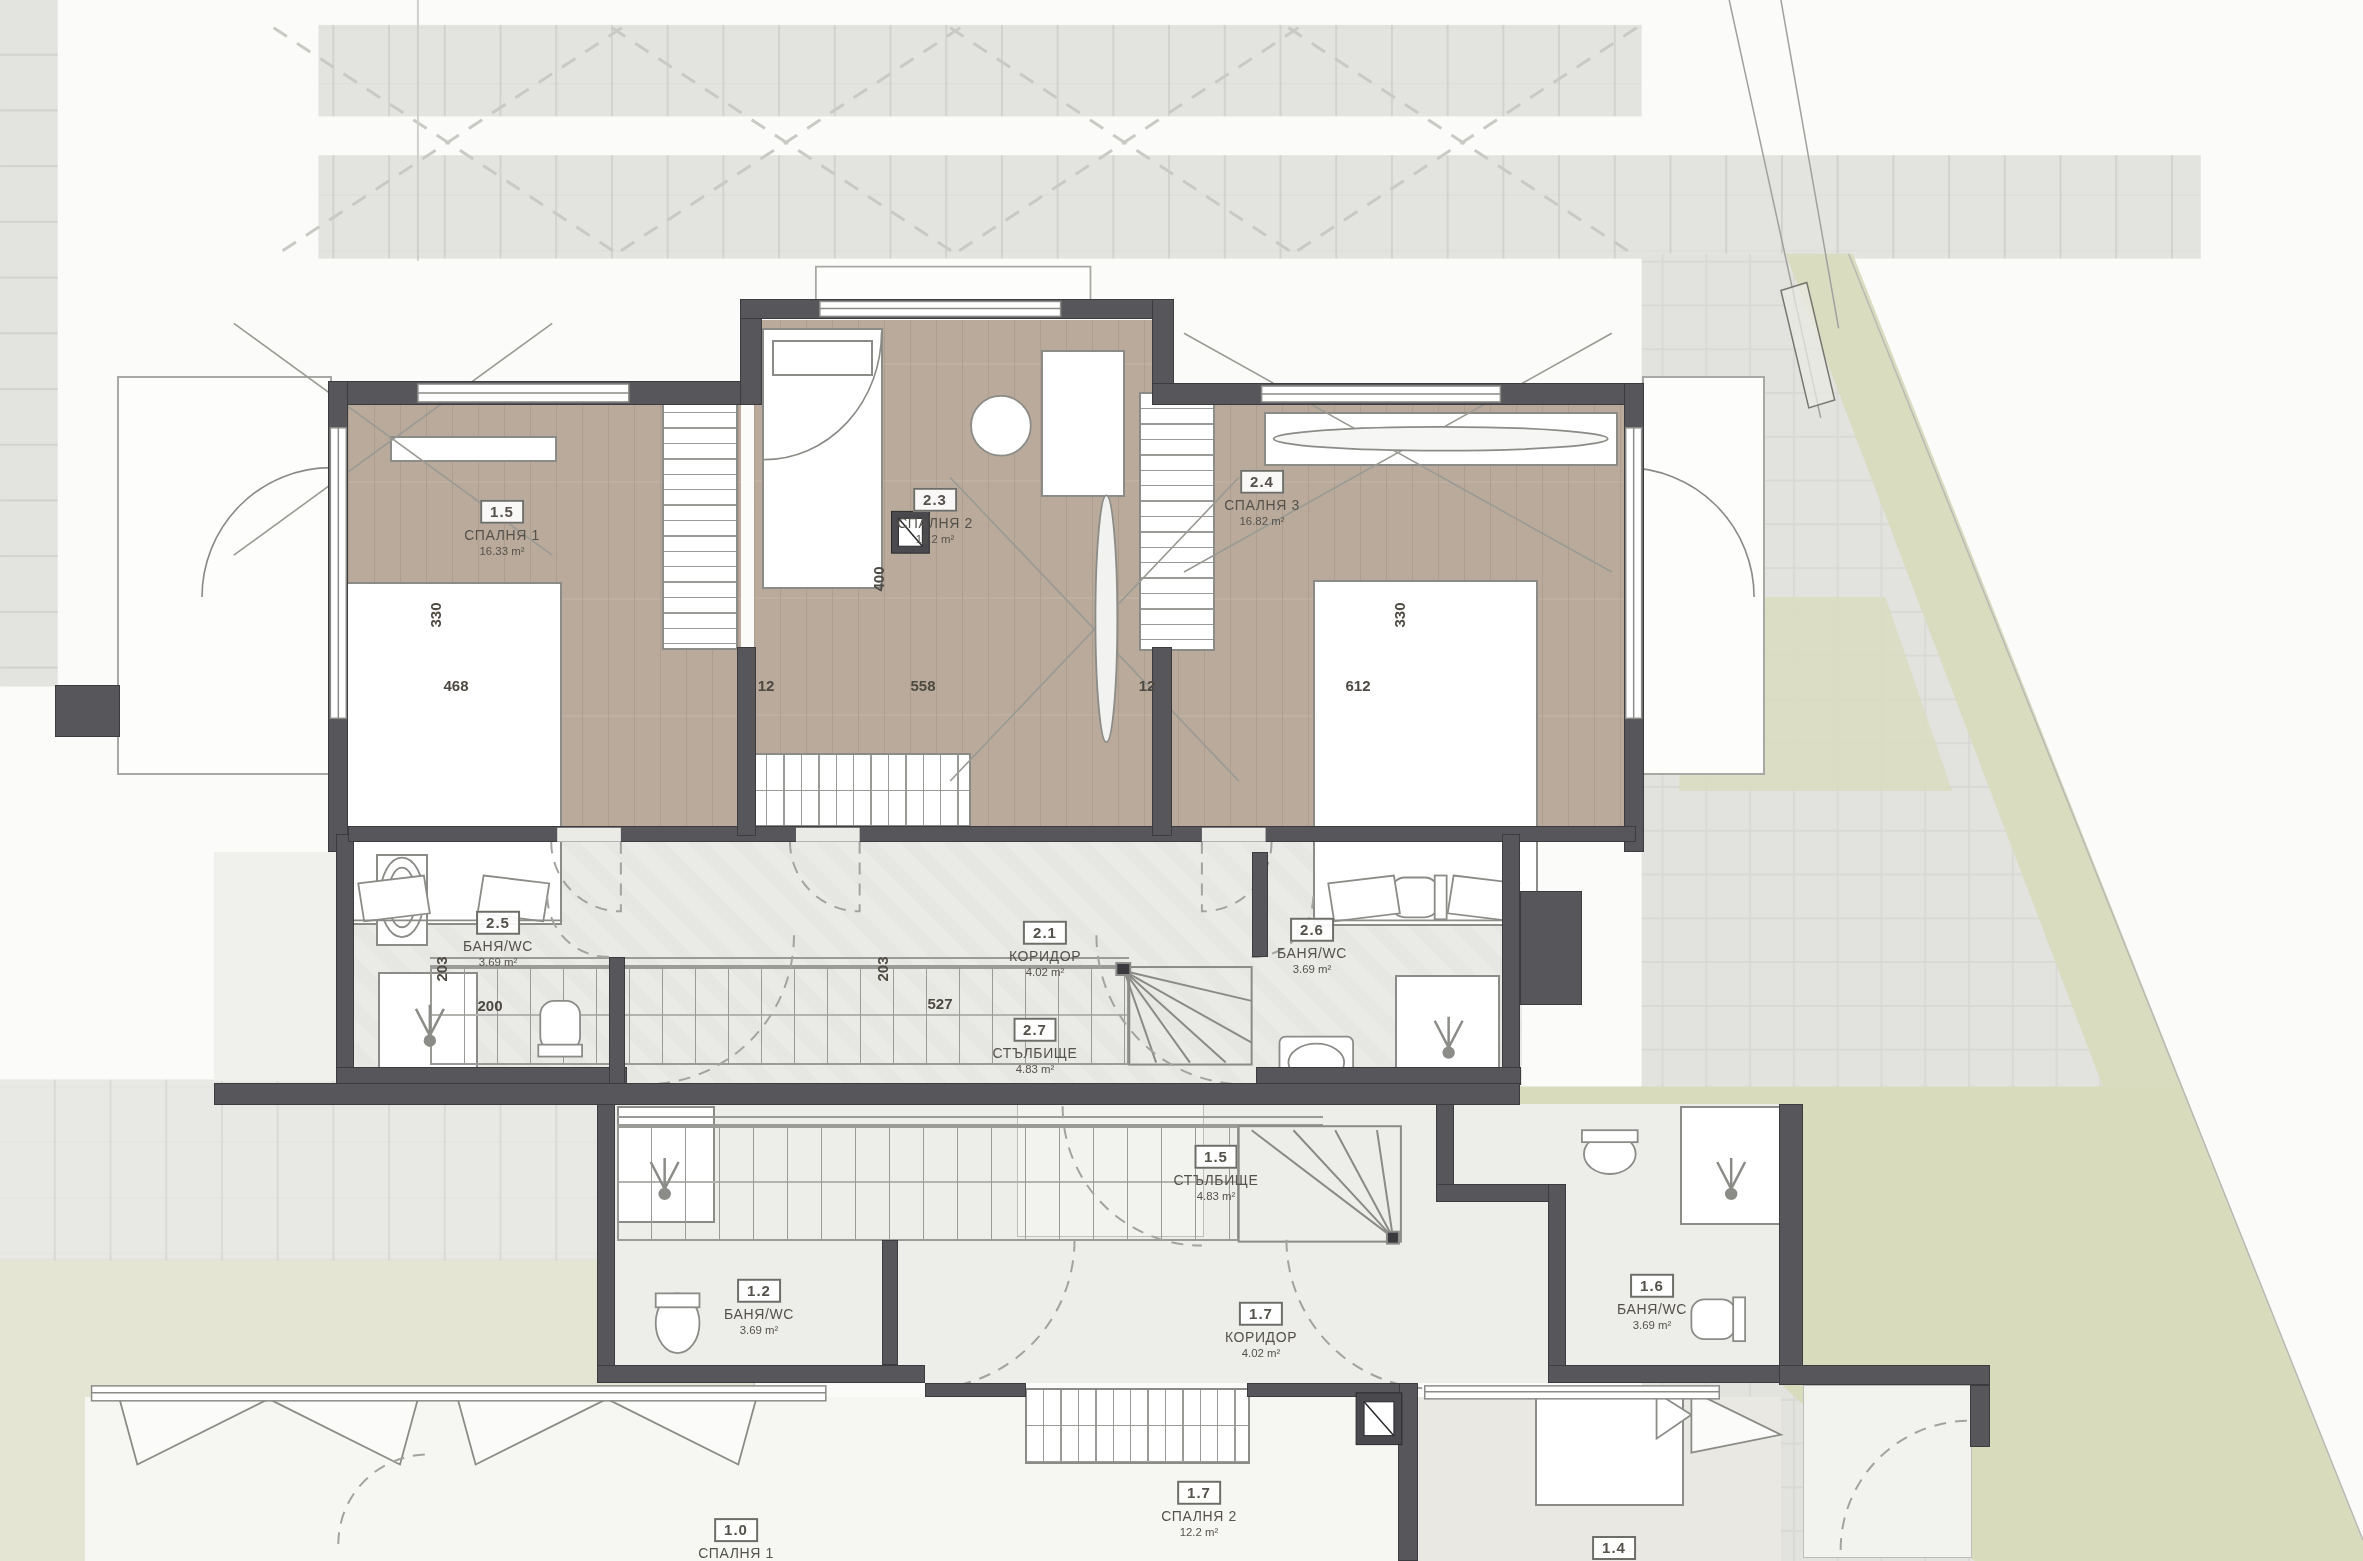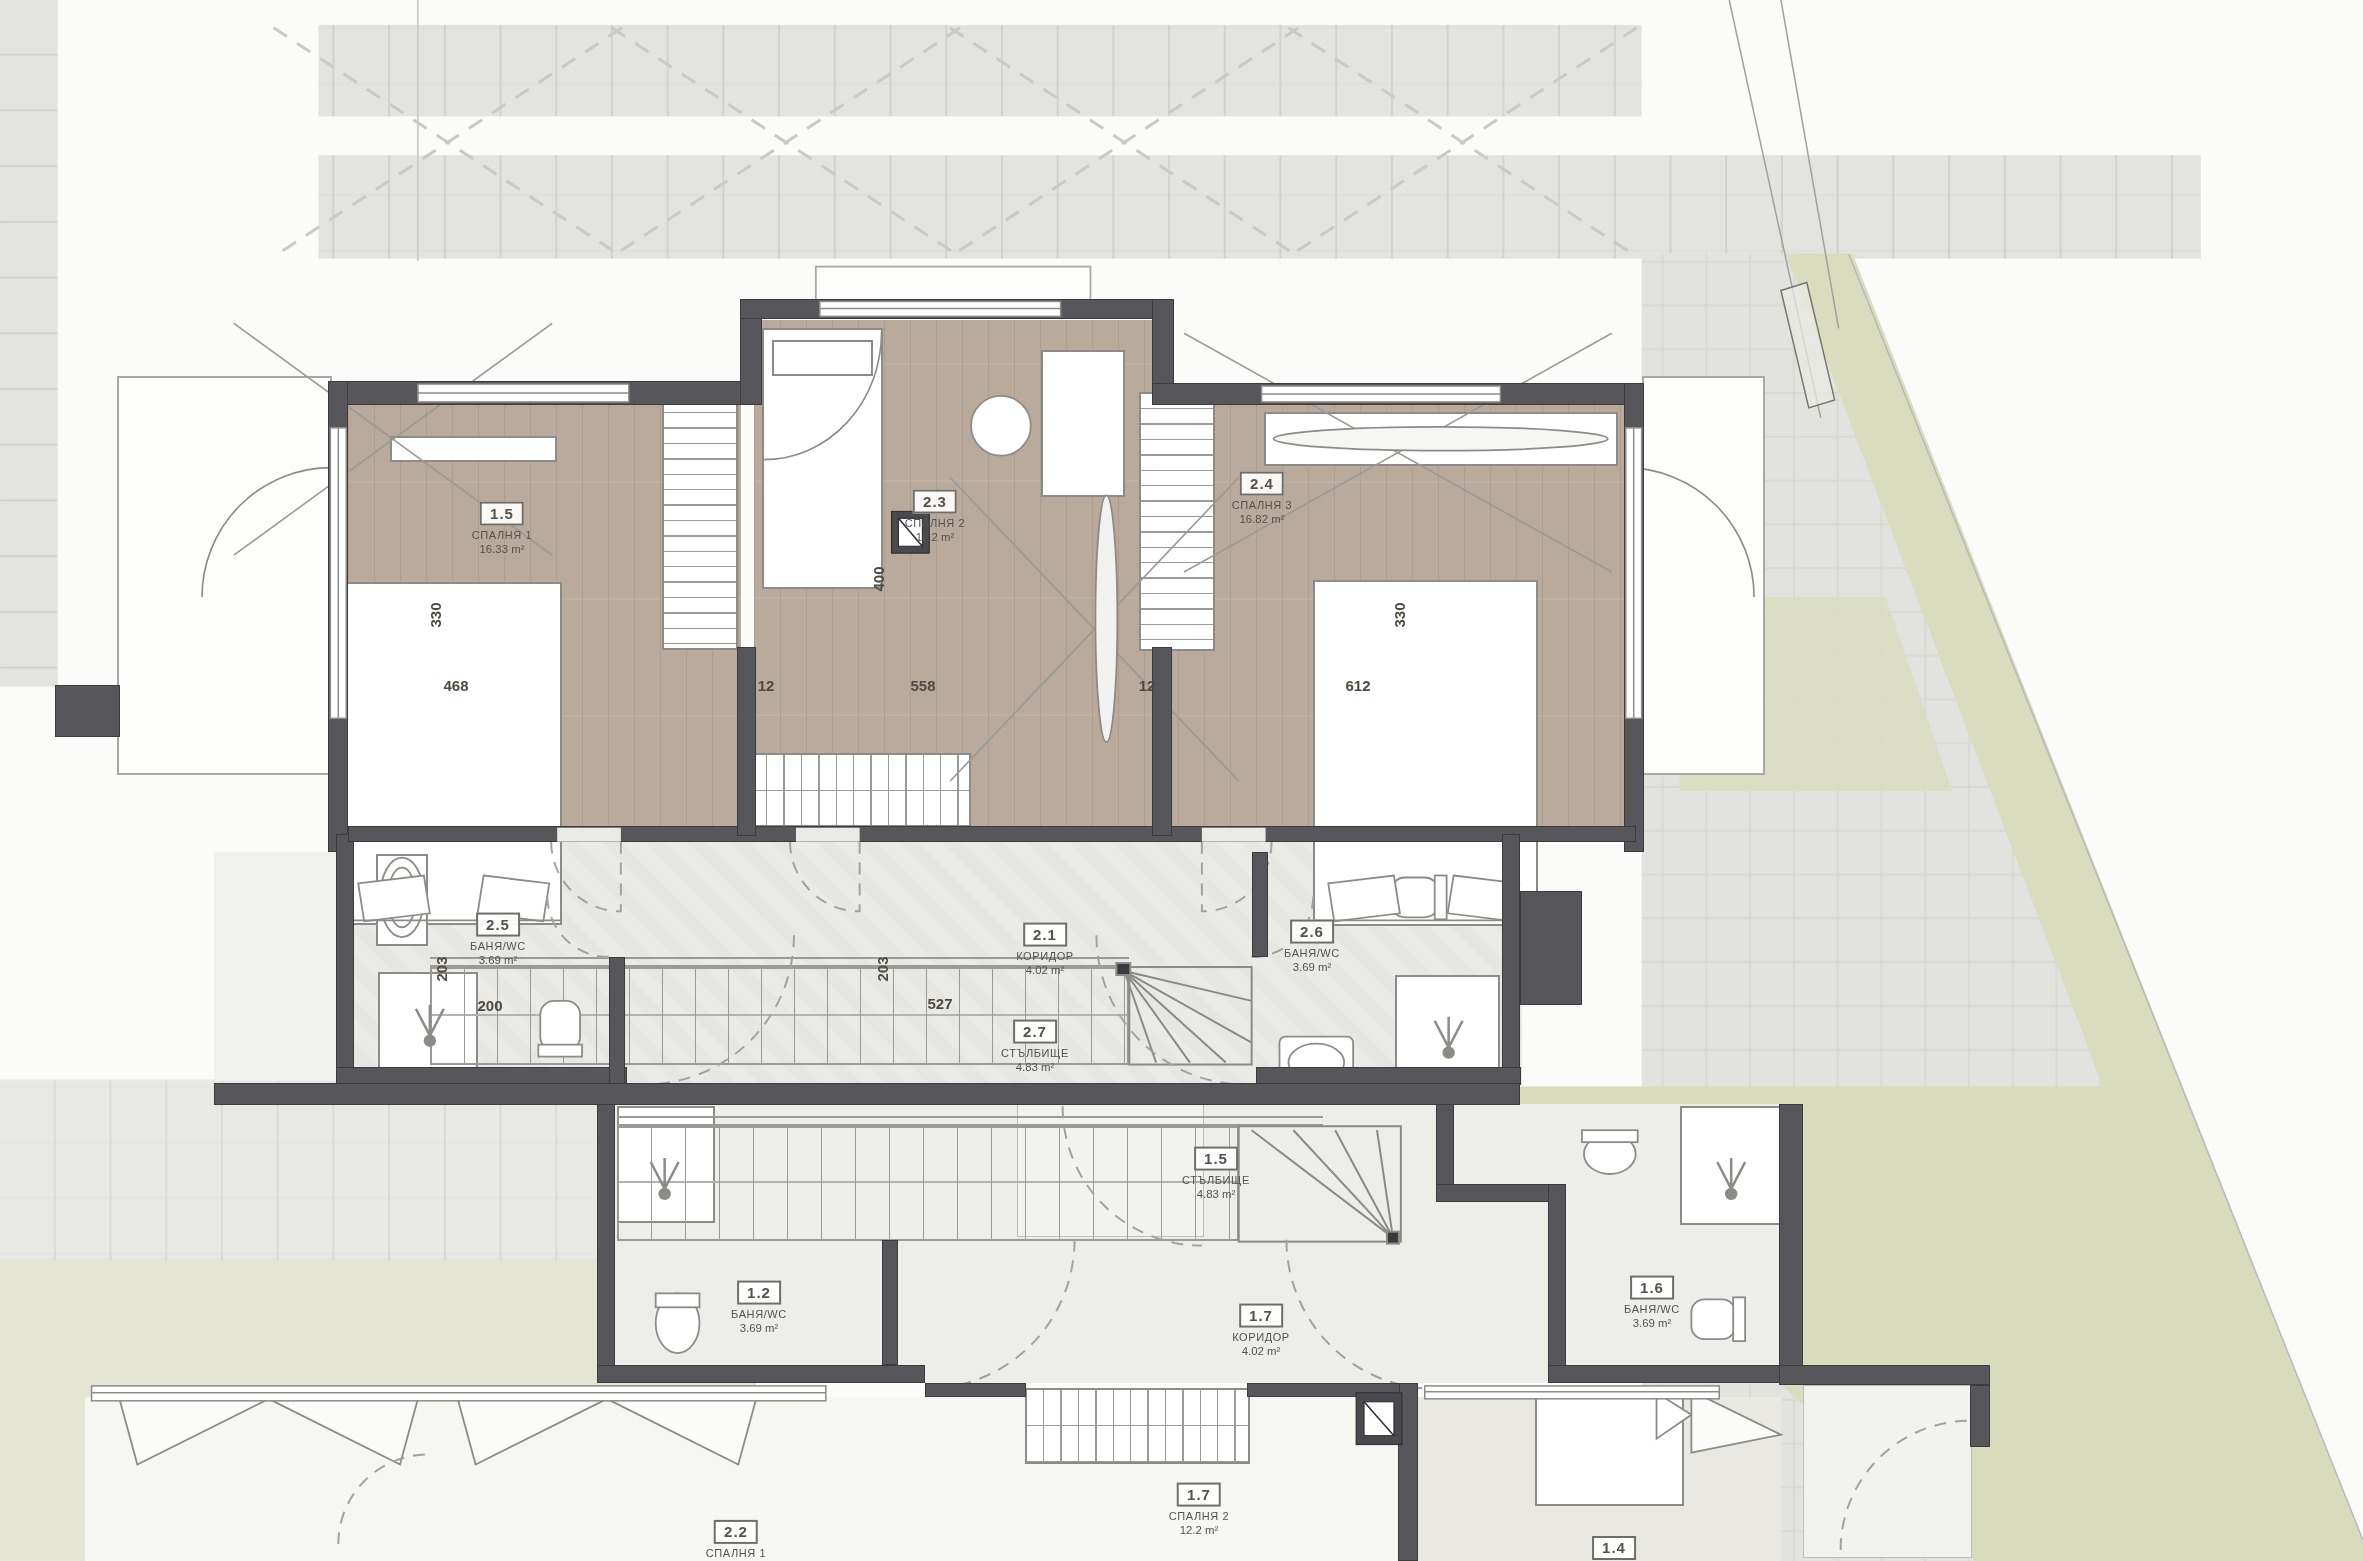--- a/index.html
+++ b/index.html
@@ -30,21 +30,21 @@
   .stair{position:absolute;border:2px solid #9a9a96;box-sizing:border-box;background:transparent;
     background-image:
       repeating-linear-gradient(90deg, transparent 0 32px, #9a9a96 32px 33px),
       linear-gradient(180deg, transparent 0 48%, #b2b2ae 48% 50%, transparent 50%);
     z-index:2;}
   .rail{position:absolute;border-top:2px solid #9a9a96;border-bottom:2px solid #9a9a96;z-index:2;}
   .rl{position:absolute;transform:translate(-50%,-50%);text-align:center;z-index:6;
       color:#55524c;line-height:1.2;}
   .rnum{display:inline-block;border:2px solid #6e6e68;background:rgba(255,255,255,0.92);
       padding:1px 8px;font-size:15px;font-weight:bold;letter-spacing:1px;}
-  .rname{font-size:11px;letter-spacing:0.6px;margin-top:3px;white-space:nowrap;}
+  .rname{font-size:14px;letter-spacing:0.6px;margin-top:3px;white-space:nowrap;}
   .rarea{font-size:11.4px;margin-top:1px;}
   .dim{position:absolute;transform:translate(-50%,-50%);font-size:15px;font-weight:bold;
       color:#4e4a42;z-index:6;white-space:nowrap;}
   .dimv{transform:translate(-50%,-50%) rotate(-90deg);}
 </style>
 </head>
 <body>
 
 <div id="plan">
 
@@ -315,21 +315,21 @@
     <span class="rnum">1.6</span>
     <div class="rname">БАНЯ/WC</div>
     <div class="rarea">3.69 m²</div>
   </div>
   <div class="rl" style="left:1199px;top:1510px">
     <span class="rnum">1.7</span>
     <div class="rname">СПАЛНЯ 2</div>
     <div class="rarea">12.2 m²</div>
   </div>
   <div class="rl" style="left:736px;top:1540px">
-    <span class="rnum">2.2</span>
+    <span class="rnum">1.0</span>
     <div class="rname">СПАЛНЯ 1</div>
   </div>
   <div class="rl" style="left:1614px;top:1548px">
     <span class="rnum">1.4</span>
   </div>
 
   <div class="dim dimv" style="left:435px;top:615px">330</div>
   <div class="dim" style="left:456px;top:685px">468</div>
   <div class="dim dimv" style="left:878px;top:579px">400</div>
   <div class="dim" style="left:923px;top:685px">558</div>

